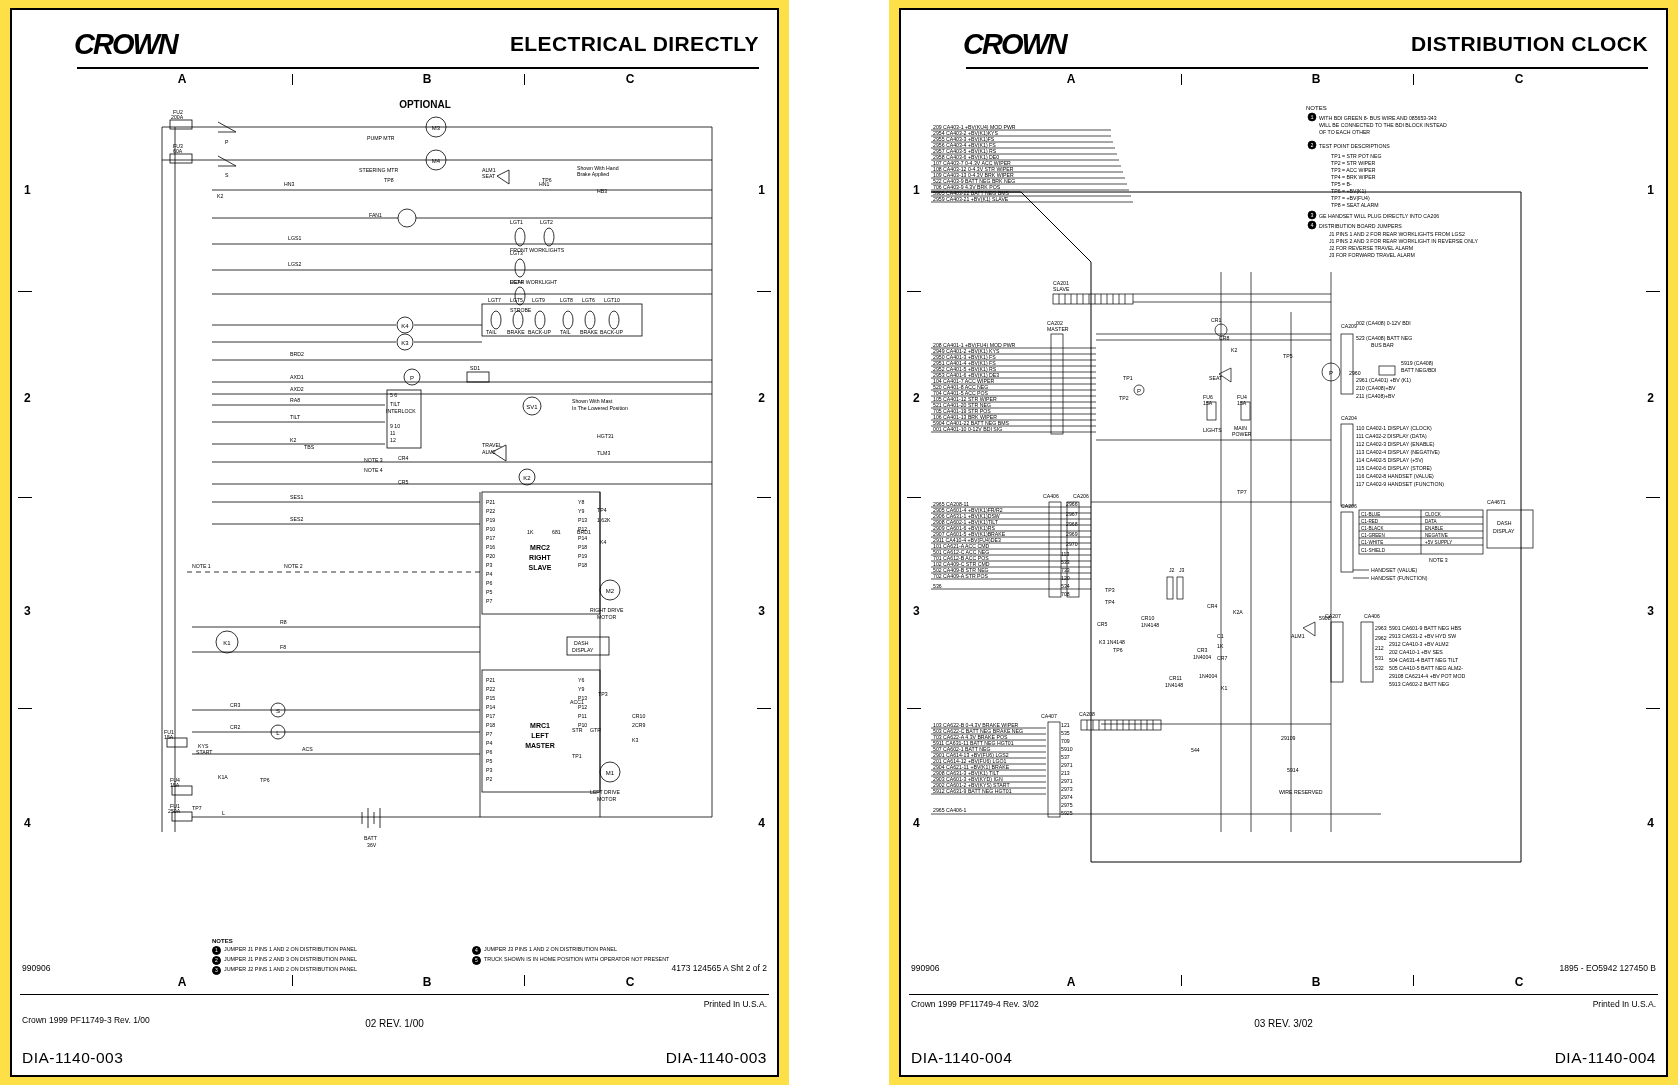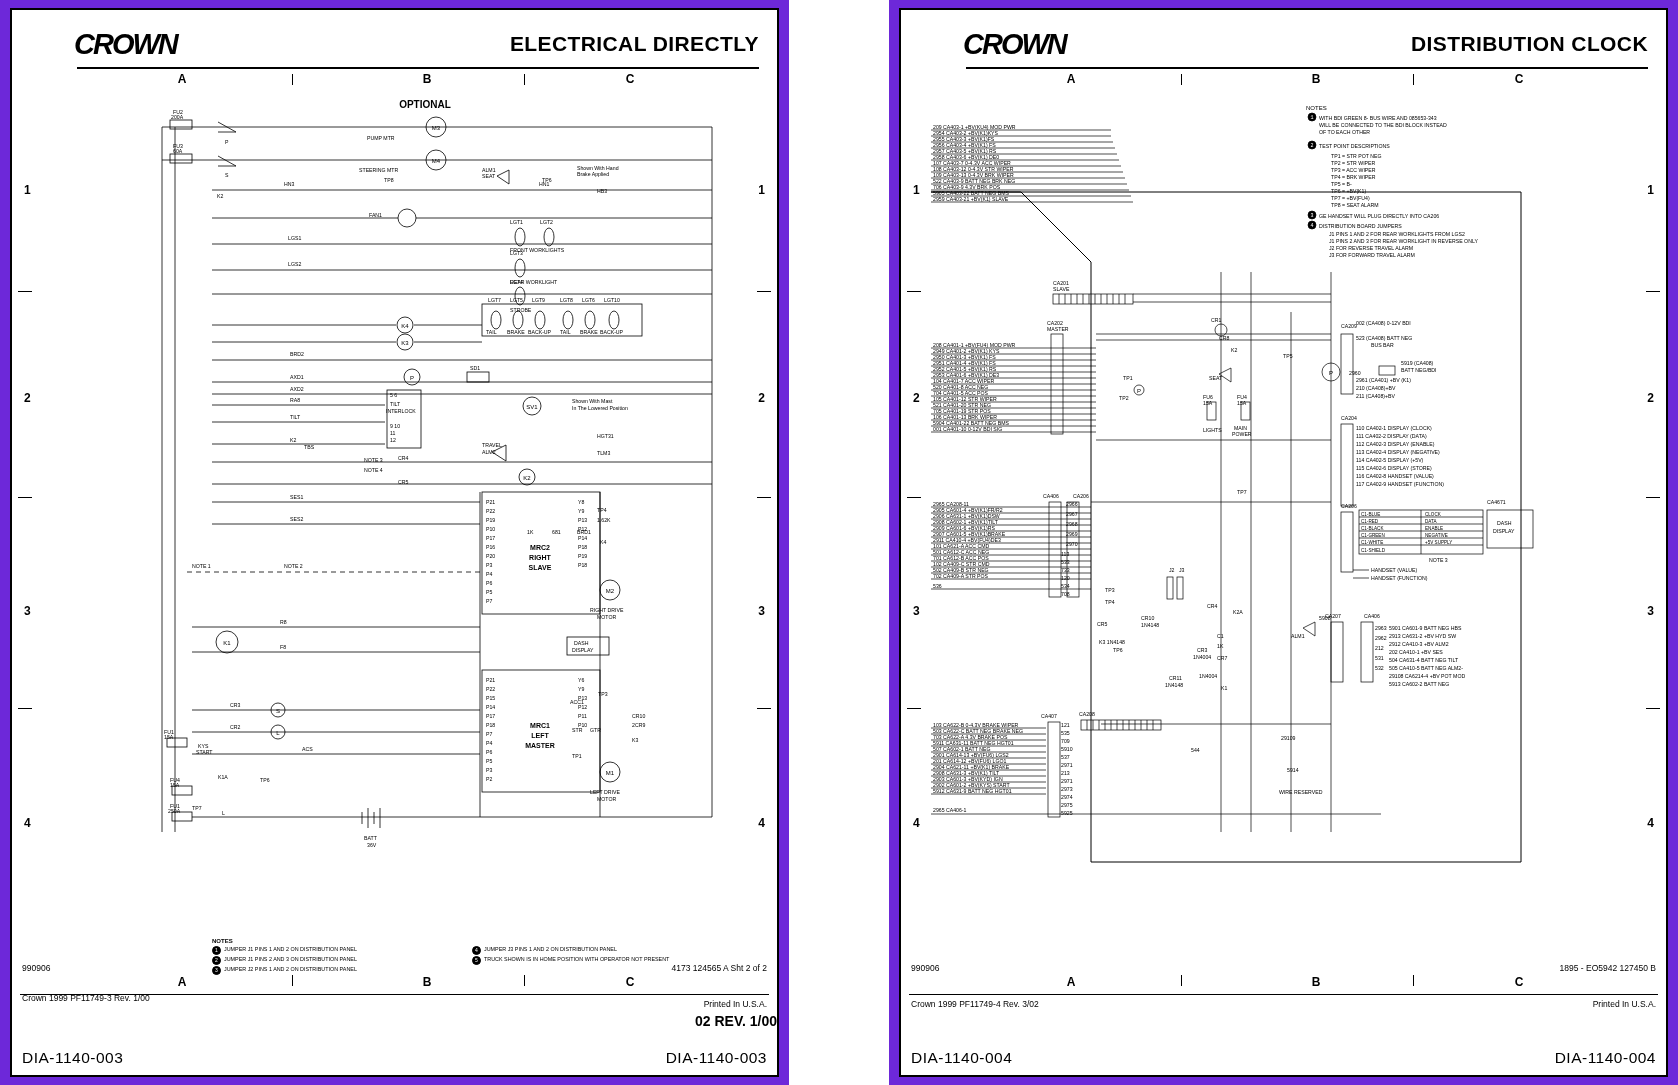--- a/index.html
+++ b/index.html
@@ -18,21 +18,21 @@
     display: flex;
     width: 1678px;
     height: 1085px;
     box-sizing: border-box;
   }
   .sheet {
     position: relative;
     width: 789px;
     height: 1085px;
     box-sizing: border-box;
-    background: #6d28d9;
+    background: #fde047;
   }
   .sheet-inner {
     position: absolute;
     left: 10px;
     top: 8px;
     right: 10px;
     bottom: 8px;
     border: 2px solid #000;
     box-sizing: border-box;
     background: #fff;
@@ -102,23 +102,23 @@
     border-top: 1.5px solid #000;
   }
   .ftr-small {
     position: absolute;
     font-size: 8.5px;
   }
   .ftr-rev {
     position: absolute;
     bottom: 46px;
     left: 0; right: 0;
-    text-align: right;
-    font-size: 14px;
-    font-weight: bold;
+    text-align: center;
+    font-size: 10px;
+    font-weight: normal;
   }
   .dia-left {
     position: absolute;
     bottom: 8px;
     left: 10px;
     font-size: 15.5px;
     letter-spacing: 0.5px;
   }
   .dia-right {
     position: absolute;
@@ -486,21 +486,21 @@
         <span style="position:absolute;left:170px;transform:translateX(-50%)">A</span>
         <span style="position:absolute;left:280px;border-left:1.5px solid #000;height:11px"></span>
         <span style="position:absolute;left:415px;transform:translateX(-50%)">B</span>
         <span style="position:absolute;left:512px;border-left:1.5px solid #000;height:11px"></span>
         <span style="position:absolute;left:618px;transform:translateX(-50%)">C</span>
       </div>
 
       <div class="ftr-small" style="left:10px; bottom:102px">990906</div>
       <div class="ftr-small" style="right:10px; bottom:102px">4173   124565 A Sht 2 of 2</div>
       <div class="ftr-rule"></div>
-      <div class="ftr-small" style="left:10px; bottom:72px">Crown 1999 PF11749-3 Rev. 1/00</div>
+      <div class="ftr-small" style="left:10px; bottom:50px">Crown 1999 PF11749-3 Rev. 1/00</div>
       <div class="ftr-small" style="right:10px; bottom:66px">Printed In U.S.A.</div>
       <div class="ftr-rev">02 REV. 1/00</div>
       <div class="dia-left">DIA-1140-003</div>
       <div class="dia-right">DIA-1140-003</div>
     </div>
   </div>
 
   <div class="gutter"></div>
 
   <div class="sheet">
@@ -844,18 +844,19 @@
         <span style="position:absolute;left:415px;transform:translateX(-50%)">B</span>
         <span style="position:absolute;left:512px;border-left:1.5px solid #000;height:11px"></span>
         <span style="position:absolute;left:618px;transform:translateX(-50%)">C</span>
       </div>
 
       <div class="ftr-small" style="left:10px; bottom:102px">990906</div>
       <div class="ftr-small" style="right:10px; bottom:102px">1895 - EO5942   127450 B</div>
       <div class="ftr-rule"></div>
       <div class="ftr-small" style="left:10px; bottom:66px">Crown 1999 PF11749-4 Rev. 3/02</div>
       <div class="ftr-small" style="right:10px; bottom:66px">Printed In U.S.A.</div>
+      <div class="ftr-rev">03 REV. 3/02</div>
       <div class="dia-left">DIA-1140-004</div>
       <div class="dia-right">DIA-1140-004</div>
     </div>
   </div>
 
 </div>
 
 </body></html>

